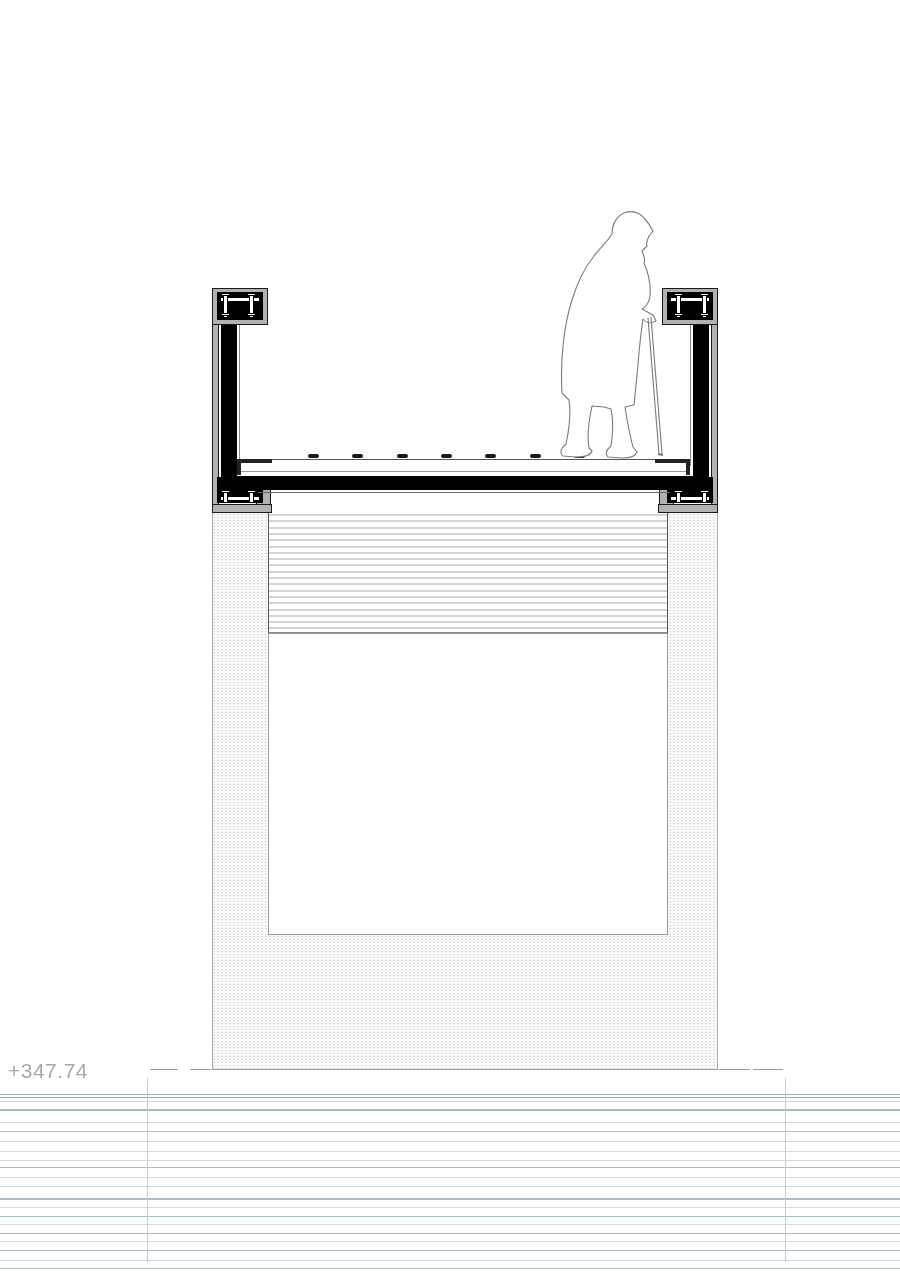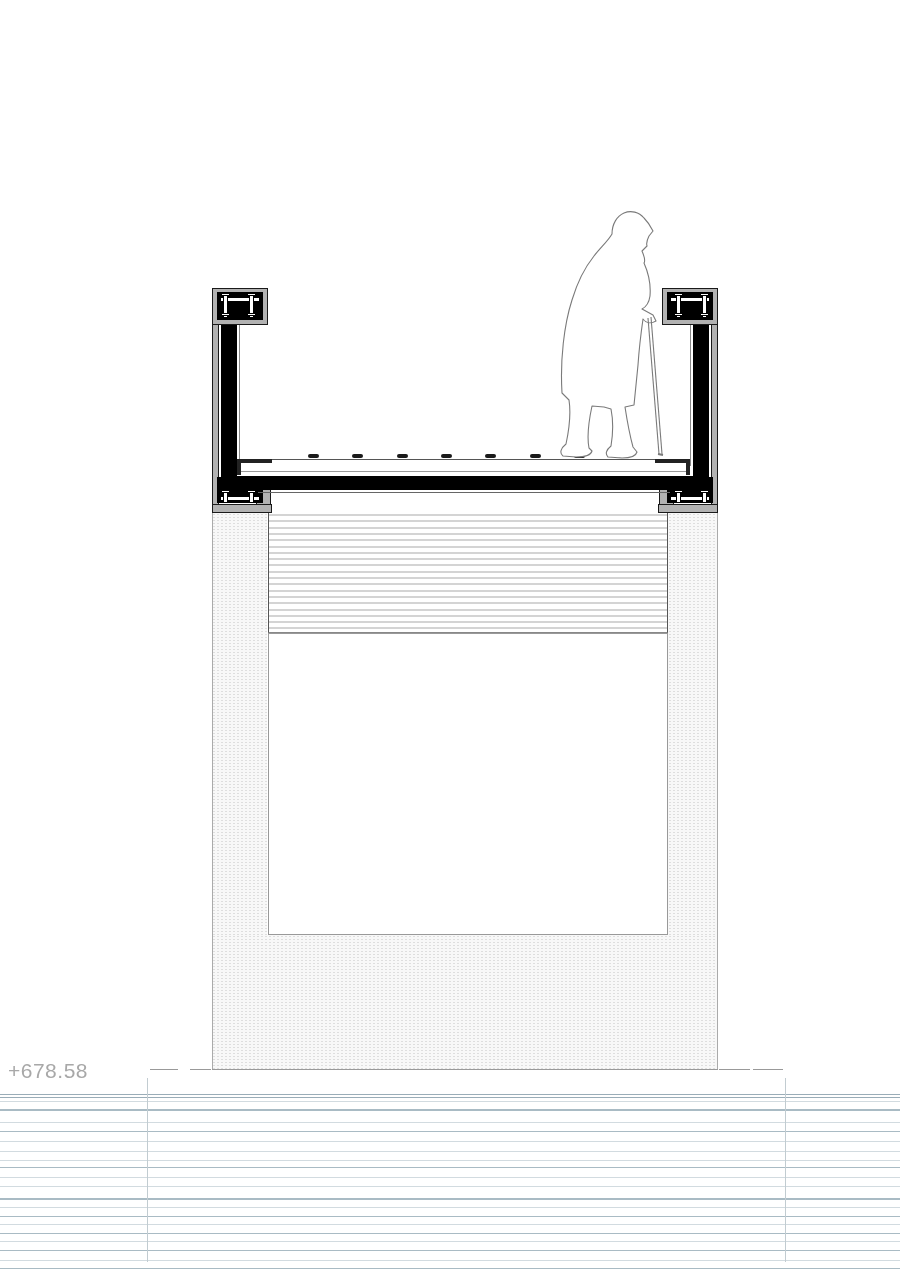--- a/index.html
+++ b/index.html
@@ -144,21 +144,21 @@
   <div style="position: absolute; left: 308px; top: 454px; width: 11px; height: 4px; background: rgb(26, 26, 26); border-radius: 2px;"></div>
       <div style="position: absolute; left: 352.3px; top: 454px; width: 11px; height: 4px; background: rgb(26, 26, 26); border-radius: 2px;"></div>
       <div style="position: absolute; left: 396.6px; top: 454px; width: 11px; height: 4px; background: rgb(26, 26, 26); border-radius: 2px;"></div>
       <div style="position: absolute; left: 440.9px; top: 454px; width: 11px; height: 4px; background: rgb(26, 26, 26); border-radius: 2px;"></div>
       <div style="position: absolute; left: 485.2px; top: 454px; width: 11px; height: 4px; background: rgb(26, 26, 26); border-radius: 2px;"></div>
       <div style="position: absolute; left: 529.5px; top: 454px; width: 11px; height: 4px; background: rgb(26, 26, 26); border-radius: 2px;"></div>
       <div style="position: absolute; left: 573.8px; top: 454px; width: 11px; height: 4px; background: rgb(26, 26, 26); border-radius: 2px;"></div>
       <div style="position: absolute; left: 618.1px; top: 454px; width: 11px; height: 4px; background: rgb(26, 26, 26); border-radius: 2px;"></div>
     </div>
 
-  <div id="level-label">+678.58</div>
+  <div id="level-label">+347.74</div>
 
   <svg style="left:550px;top:205px;" width="125" height="260" viewBox="550 205 125 260">
     <g fill="none" stroke="#7a7a7a" stroke-width="1.1" stroke-linejoin="round">
       <path fill="#ffffff" d="M562,393
         C560,360 564,325 572,300 C578,280 586,266 594,256 C601,247 608,241 612,234
         C612,224 617,216 624,213 C631,210 639,212 644,218 C648,222 651,227 653,231
         L649,236 C647,240 646,243 647,246 L642,251 C644,256 646,260 644,263
         C648,272 651,284 650,296 C649,303 646,307 642,309
         L653,315 L656,321 C651,324 646,323 643,319
         C641,333 639,350 638,365 L634,405 L625,407

